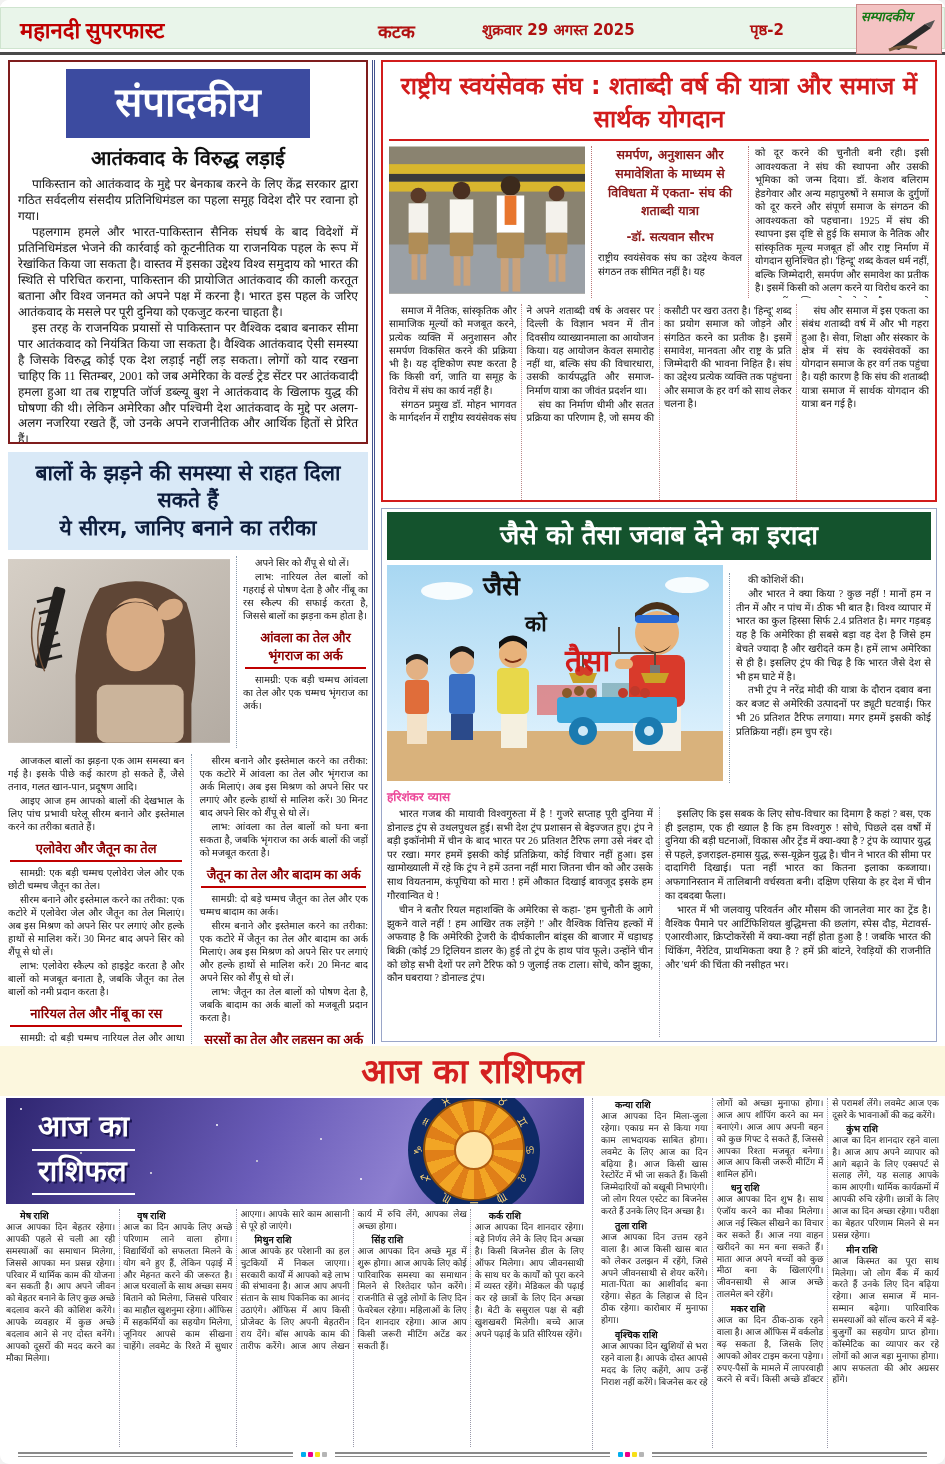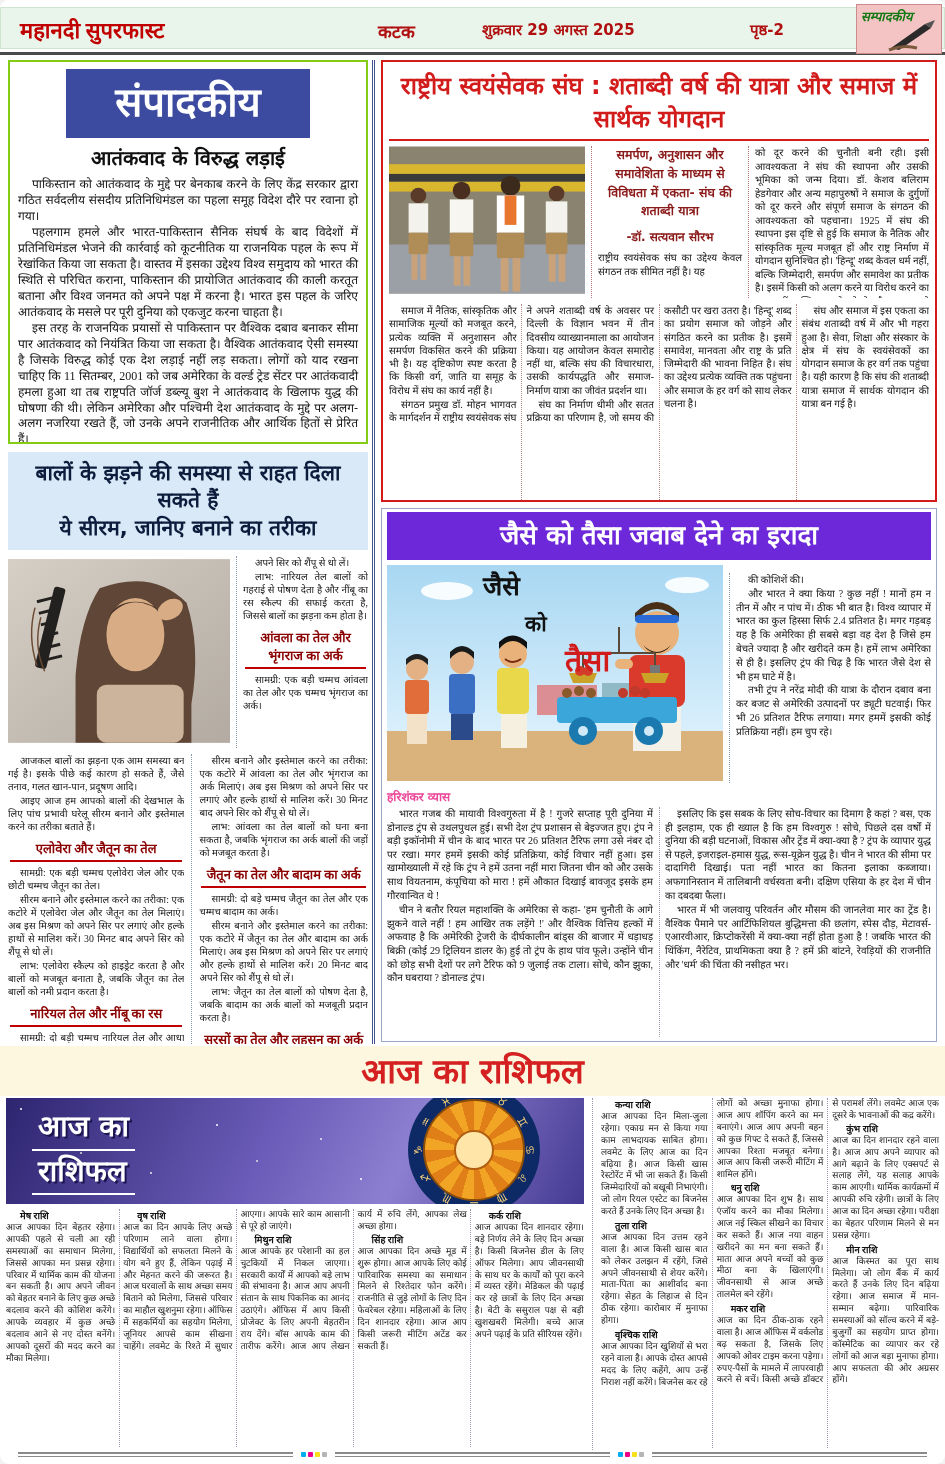--- a/index.html
+++ b/index.html
@@ -18,21 +18,21 @@
   .corner-text { position:absolute; left:4px; top:2px; font-size:13px; font-weight:bold; font-style:italic; color:#157a15; }
   .corner-badge svg { position:absolute; right:2px; bottom:1px; }
 
   
   .left-block { position:absolute; left:8px; top:60px; width:360px; }
   .divider-v { position:absolute; left:372px; top:60px; height:984px; border-left:3px double #44548f; }
   .right-block { position:absolute; left:381px; top:60px; width:556px; }
   .serif { font-family:"Liberation Serif",serif; }
 
   
-  .editorial-box { border:2px solid #84cc16; padding:5px 8px 4px; height:384px; overflow:hidden; background:#fff; }
+  .editorial-box { border:2px solid #7f1d1d; padding:5px 8px 4px; height:384px; overflow:hidden; background:#fff; }
   .ed-banner { width:72%; margin:2px auto 6px; background:#3c4ba0; color:#fff; text-align:center; font-size:40px; font-weight:bold; padding:4px 0 10px; }
   .ed-headline { text-align:center; font-size:20px; font-weight:bold; color:#101010; margin:2px 0 6px; }
   .ed-body p { font-size:12px; line-height:1.32; text-align:justify; text-indent:14px; color:#151515; margin-bottom:1px; }
 
   
   .hair-box { margin-top:8px; height:592px; overflow:hidden; }
   .hair-headline { background:#d9e9f7; text-align:center; font-weight:bold; color:#0c1c3c; font-size:21px; line-height:1.3; padding:8px 4px; }
   .hair-rowA { display:flex; margin-top:6px; height:192px; }
   .hair-photo { width:222px; height:190px; flex:none; }
   .hair-colA { flex:1; border-left:1px dotted #8899aa; padding-left:6px; margin-left:6px; overflow:hidden; }
@@ -51,21 +51,21 @@
   .rss-subcol { width:158px; flex:none; border-left:1px dotted #bb7777; border-right:1px dotted #bb7777; margin:0 6px; padding:0 6px; overflow:hidden; }
   .rss-subtitle { color:#8b1a1a; font-size:12.5px; font-weight:bold; text-align:center; line-height:1.5; }
   .rss-author { color:#8b1a1a; font-size:12px; font-weight:bold; text-align:center; margin:7px 0 6px; }
   .rss-lead, .rss-colR p { font-size:10px; line-height:1.35; text-align:justify; color:#151515; }
   .rss-colR { flex:1; overflow:hidden; }
   .rss-body { margin-top:6px; height:228px; overflow:hidden; column-count:4; column-gap:10px; column-rule:1px dotted #bb8888; }
   .rss-body p { font-size:10px; line-height:1.33; text-align:justify; text-indent:12px; color:#151515; margin-bottom:1px; }
 
   
   .cartoon-box { margin-top:6px; height:534px; overflow:hidden; border:1px solid #9aa6c8; padding:3px 5px; }
-  .cartoon-banner { background:#6d28d9; color:#fff; text-align:center; font-size:26px; font-weight:bold; padding:4px 12px 8px; }
+  .cartoon-banner { background:#14532d; color:#fff; text-align:center; font-size:26px; font-weight:bold; padding:4px 12px 8px; }
   .cartoon-rowA { display:flex; margin-top:5px; height:218px; }
   .cartoon-wrap { position:relative; width:336px; height:216px; flex:none; }
   .cartoon-word { position:absolute; font-weight:bold; color:#111; }
   .cw1 { left:96px; top:2px; font-size:26px; }
   .cw2 { left:138px; top:44px; font-size:21px; }
   .cw3 { left:178px; top:74px; font-size:30px; color:#d21c1c; }
   .cartoon-side { flex:1; border-left:1px dotted #8899aa; margin-left:6px; padding-left:6px; overflow:hidden;margin-top:8px; }
   .cartoon-side p { font-size:10px; line-height:1.38; text-align:justify; text-indent:12px; color:#151515; }
   .cartoon-author { font-size:12px; font-weight:bold; color:#ec4899; margin:5px 0 2px; }
   .cartoon-body { height:230px; overflow:hidden; column-count:2; column-gap:12px; column-rule:1px dotted #99a; }

